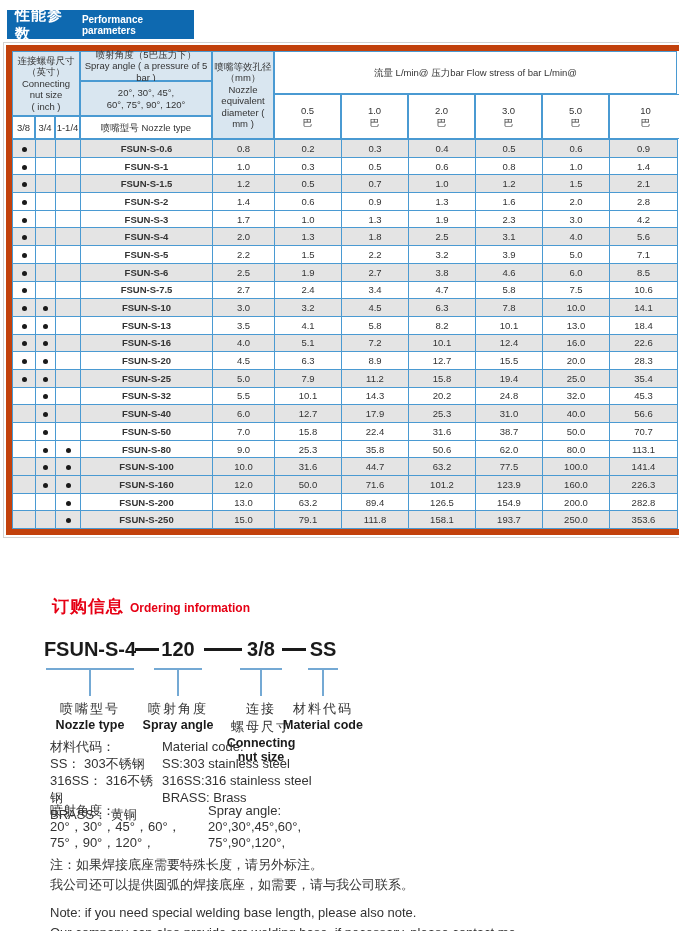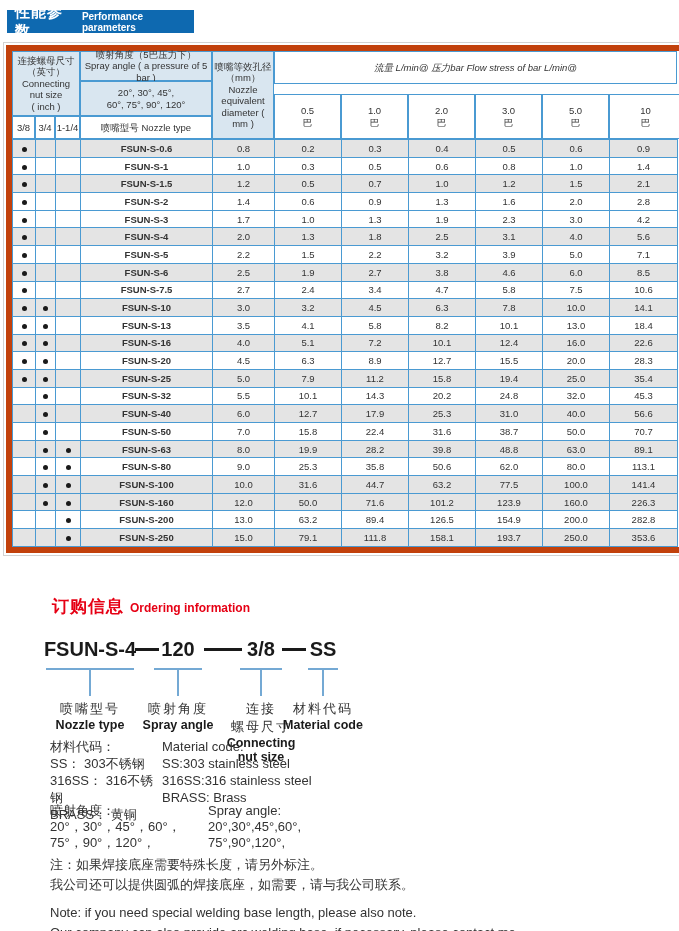--- a/index.html
+++ b/index.html
@@ -1,20 +1,20 @@
 <!DOCTYPE html>
 <html><head>
 <meta charset="utf-8">
 <style>
   html,body{margin:0;padding:0;background:#fff;}
   body{font-family:"Liberation Sans","DejaVu Sans",sans-serif;color:#333;}
   .page{position:relative;width:679px;height:931px;background:#fff;overflow:hidden;}
 
   
-  .title-bar{position:absolute;left:7px;top:10px;width:187px;height:23px;background:#0e69b0;
+  .title-bar{position:absolute;left:7px;top:10px;width:187px;height:29px;background:#0e69b0;
     display:flex;align-items:center;gap:6px;padding-left:8px;box-sizing:border-box;}
   .title-bar .cn{color:#fff;font-size:15px;font-weight:bold;letter-spacing:1px;}
   .title-bar .en{color:#fff;font-size:10px;font-weight:bold;}
 
   
   .perf-table{position:absolute;left:6px;top:45px;width:667px;border:6px solid #c2410c;
     outline:1px solid #d2d2d2;outline-offset:2px;background:#fff;}
   .thead{position:relative;width:665px;height:88px;font-size:9.5px;line-height:11.5px;}
   .hcell{position:absolute;box-sizing:border-box;border:1px solid #4a9ad2;
     display:flex;flex-direction:column;align-items:center;justify-content:center;text-align:center;}
@@ -77,21 +77,21 @@
       <div class="hcell hblue ml" style="left:68px;top:30px;width:132px;height:35px;">20°, 30°, 45°,
 60°, 75°, 90°, 120°</div>
       <div class="hcell" style="left:68px;top:65px;width:132px;height:23px;">喷嘴型号  Nozzle type</div>
 
       <div class="hcell hblue ml" style="left:200px;top:0;width:62px;height:88px;">喷嘴等效孔径
 （mm）
 Nozzle
 equivalent
 diameter ( mm )</div>
 
-      <div class="hcell" style="left:262px;top:0;width:403px;height:33px;font-style:italic;">流量 L/min@  压力bar    Flow stress of bar L/min@</div>
+      <div class="hcell" style="left:262px;top:0;width:403px;height:43px;">流量 L/min@  压力bar    Flow stress of bar L/min@</div>
 
       <div class="hcell pcell" style="left:262px;top:43px;width:67px;height:45px;">
         <span>0.5</span>
         <span class="unit">巴</span>
       </div>
       <div class="hcell pcell" style="left:329px;top:43px;width:67px;height:45px;">
         <span>1.0</span>
         <span class="unit">巴</span>
       </div>
       <div class="hcell pcell" style="left:396px;top:43px;width:67px;height:45px;">
@@ -341,33 +341,20 @@
             <td></td>
             <td class="model-cell">FSUN-S-50</td>
             <td>7.0</td>
             <td>15.8</td>
             <td>22.4</td>
             <td>31.6</td>
             <td>38.7</td>
             <td>50.0</td>
             <td>70.7</td>
           </tr>
-          <tr class="gray">
-            <td></td>
-            <td><span class="dot"></span></td>
-            <td><span class="dot"></span></td>
-            <td class="model-cell">FSUN-S-63</td>
-            <td>8.0</td>
-            <td>19.9</td>
-            <td>28.2</td>
-            <td>39.8</td>
-            <td>48.8</td>
-            <td>63.0</td>
-            <td>89.1</td>
-          </tr>
           <tr class="white">
             <td></td>
             <td><span class="dot"></span></td>
             <td><span class="dot"></span></td>
             <td class="model-cell">FSUN-S-80</td>
             <td>9.0</td>
             <td>25.3</td>
             <td>35.8</td>
             <td>50.6</td>
             <td>62.0</td>

